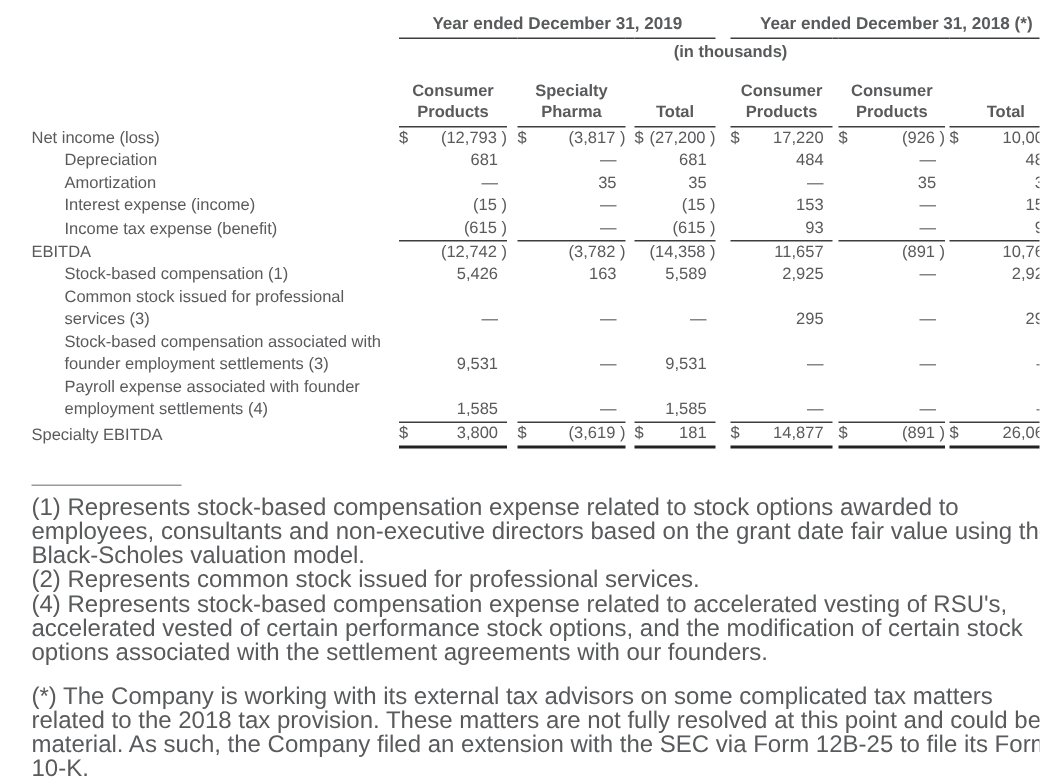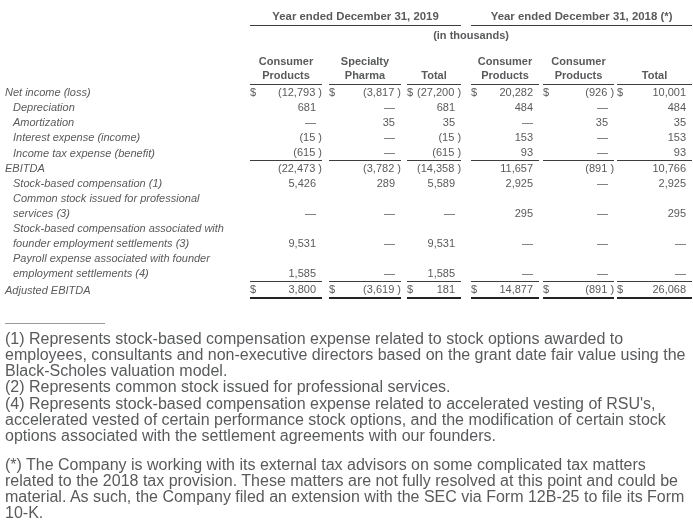--- a/index.html
+++ b/index.html
@@ -1,38 +1,38 @@
 <!DOCTYPE html>
 <html><head>
 <meta charset="utf-8">
 <style>
   html, body { margin:0; padding:0; }
   body {
     width:693px; height:521px; overflow:hidden;
     background:#ffffff; color:#595a5c;
     font-family:"Liberation Sans", sans-serif;
   }
-  .page { padding:10px 3px 0 5px; }
+  .page { padding:10px 3px 0 21px; }
 
   table.fin { border-collapse:collapse; table-layout:fixed; width:687px; }
   th, td { padding:0; font-weight:normal; }
 
   .grp {
     font-weight:bold; font-size:11.4px; text-align:center;
     border-bottom:1.4px solid #3c3d3f; padding-bottom:3px; white-space:nowrap;
   }
   .colh {
     font-weight:bold; font-size:11px; line-height:13.5px; text-align:center;
     vertical-align:bottom; border-bottom:1.4px solid #3c3d3f; padding:2px 0;
   }
   .units { font-weight:bold; font-size:11px; text-align:center; padding:3px 0 12px 0; }
 
   tbody td { font-size:11px; line-height:15px; vertical-align:bottom; }
-  td.lbl .lblin { max-width:238px;font-style:italic; }
-  td.lbl.ind .lblin { padding-left:8px; max-width:215px; }
+  td.lbl .lblin { max-width:238px; }
+  td.lbl.ind .lblin { padding-left:8px; max-width:215px;margin-left:14px; }
 
   td.num .cellflex { display:flex; justify-content:space-between; align-items:baseline; }
   .val { white-space:nowrap; text-align:right; }
   .val.pos { padding-right:6px; }
 
   td.rb1 { border-bottom:1.3px solid #3c3d3f; }
   td.rb2 { border-bottom:2.6px solid #222325; }
 
   .fnrule { width:100px; border-top:1px solid #9a9a9a; margin:24px 0 7px 0; }
   .fn { margin:0; font-size:16px; line-height:16.3px; width:684px; }
@@ -105,21 +105,21 @@
           <td class="num">
             <div class="cellflex">
               <span class="cur">$</span>
               <span class="val">(27,200 )</span>
             </div>
           </td>
           <td></td>
           <td class="num">
             <div class="cellflex">
               <span class="cur">$</span>
-              <span class="val pos">20,282</span>
+              <span class="val pos">17,220</span>
             </div>
           </td>
           <td></td>
           <td class="num">
             <div class="cellflex">
               <span class="cur">$</span>
               <span class="val">(926 )</span>
             </div>
           </td>
           <td></td>
@@ -314,21 +314,21 @@
             </div>
           </td>
         </tr>
         <tr>
           <td class="lbl">
             <div class="lblin">EBITDA</div>
           </td>
           <td class="num">
             <div class="cellflex">
               <span class="cur"></span>
-              <span class="val">(22,473 )</span>
+              <span class="val">(12,742 )</span>
             </div>
           </td>
           <td></td>
           <td class="num">
             <div class="cellflex">
               <span class="cur"></span>
               <span class="val">(3,782 )</span>
             </div>
           </td>
           <td></td>
@@ -367,21 +367,21 @@
           <td class="num">
             <div class="cellflex">
               <span class="cur"></span>
               <span class="val pos">5,426</span>
             </div>
           </td>
           <td></td>
           <td class="num">
             <div class="cellflex">
               <span class="cur"></span>
-              <span class="val pos">289</span>
+              <span class="val pos">163</span>
             </div>
           </td>
           <td></td>
           <td class="num">
             <div class="cellflex">
               <span class="cur"></span>
               <span class="val pos">5,589</span>
             </div>
           </td>
           <td></td>
@@ -539,21 +539,21 @@
           <td></td>
           <td class="num rb1">
             <div class="cellflex">
               <span class="cur"></span>
               <span class="val pos">—</span>
             </div>
           </td>
         </tr>
         <tr>
           <td class="lbl">
-            <div class="lblin">Adjusted EBITDA</div>
+            <div class="lblin">Specialty EBITDA</div>
           </td>
           <td class="num rb2">
             <div class="cellflex">
               <span class="cur">$</span>
               <span class="val pos">3,800</span>
             </div>
           </td>
           <td></td>
           <td class="num rb2">
             <div class="cellflex">

